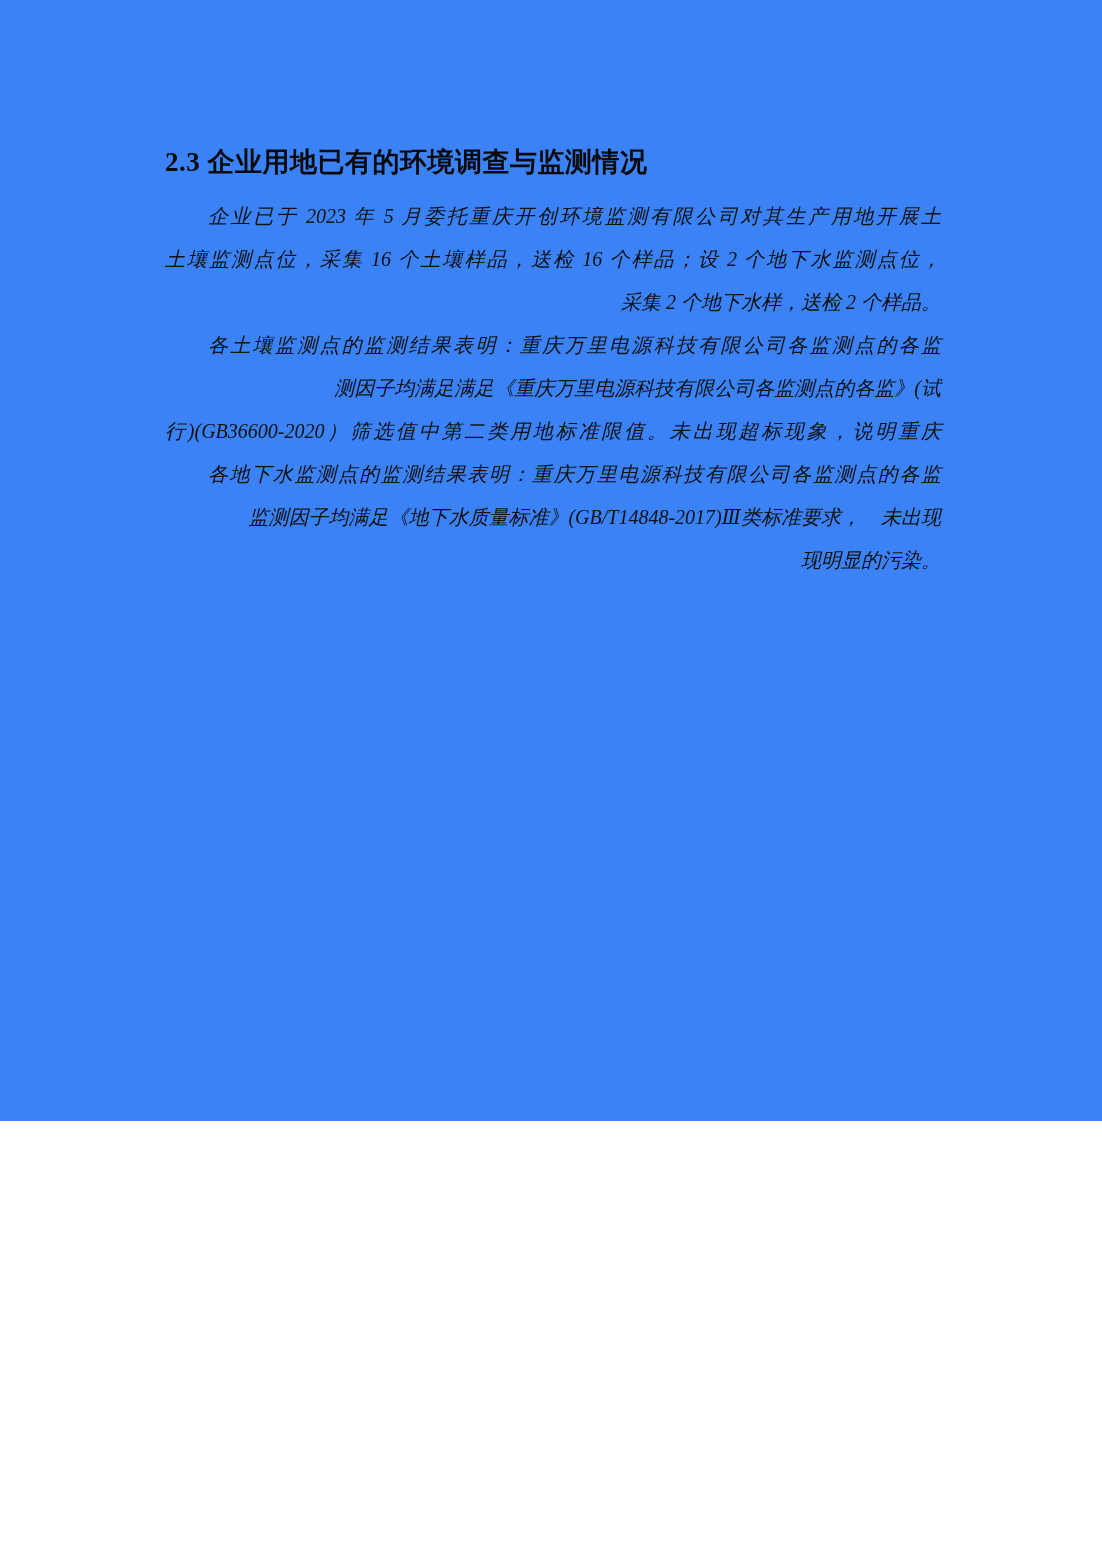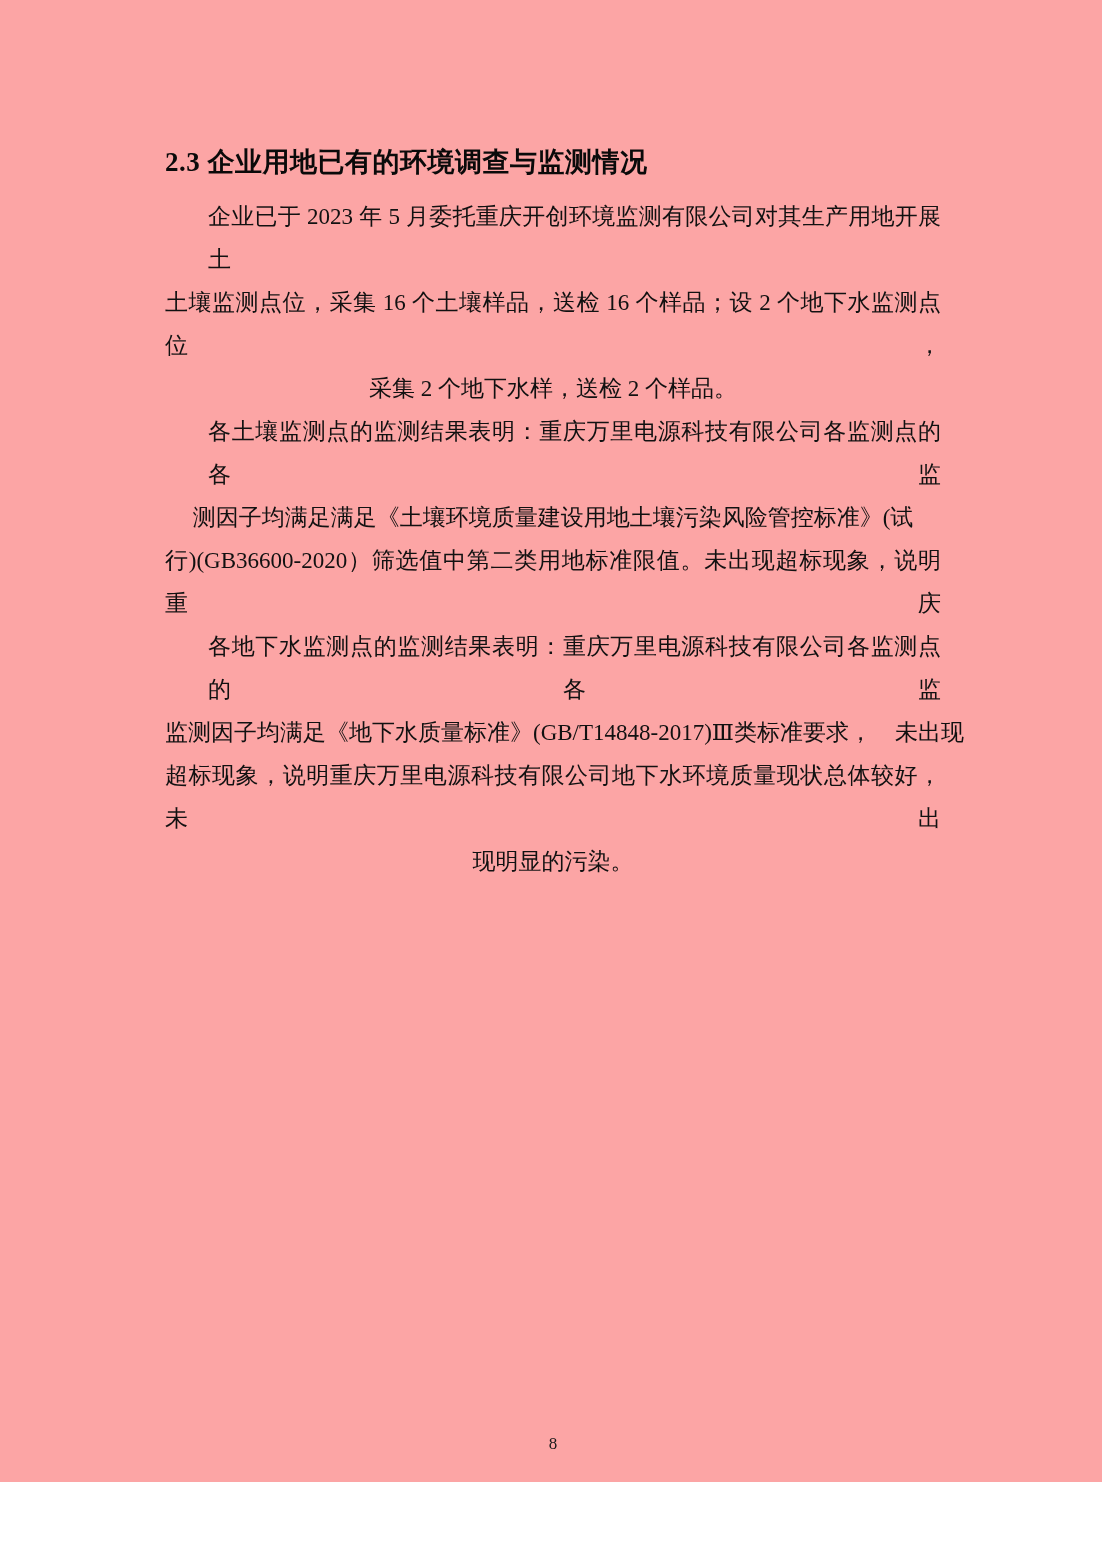--- a/index.html
+++ b/index.html
@@ -3,51 +3,52 @@
 <meta charset="utf-8">
 <style>
   html, body {
     margin: 0;
     padding: 0;
     background: #ffffff;
   }
   .page {
     position: relative;
     width: 1102px;
-    height: 1482px;
-    background: #fca5a5;
+    height: 1121px;
+    background: #3b82f6;
     color: #111111;
     font-family: "Liberation Serif", "DejaVu Serif", serif;
     overflow: hidden;
   }
   .content {
     position: absolute;
     left: 165px;
     top: 145px;
     width: 776px;
   }
   .heading {
     margin: 0;
     font-size: 27px;
     line-height: 34px;
     font-weight: bold;
     color: #0a0a0a;
     letter-spacing: 0.5px;
   }
   .body-text {
     margin-top: 16px;
-    font-size: 23px;
+    font-size: 20px;
     line-height: 43px;
+    font-style: italic;
   }
   .para {
     margin: 0;
   }
   .line {
     white-space: nowrap;
-    text-align: center;
+    text-align: right;
   }
   .line.just {
     white-space: normal;
     text-align: justify;
     text-align-last: justify;
     text-justify: inter-character;
   }
   .line.indent {
     padding-left: 43px; 
   }
@@ -72,28 +73,27 @@
     <div class="body-text">
 
       <div class="para">
         <div class="line just indent">企业已于 2023 年 5 月委托重庆开创环境监测有限公司对其生产用地开展土</div>
         <div class="line just">土壤监测点位，采集 16 个土壤样品，送检 16 个样品；设 2 个地下水监测点位，</div>
         <div class="line">采集 2 个地下水样，送检 2 个样品。</div>
       </div>
 
       <div class="para">
         <div class="line just indent">各土壤监测点的监测结果表明：重庆万里电源科技有限公司各监测点的各监</div>
-        <div class="line">测因子均满足满足《土壤环境质量建设用地土壤污染风险管控标准》(试</div>
+        <div class="line">测因子均满足满足《重庆万里电源科技有限公司各监测点的各监》(试</div>
         <div class="line just">行)(GB36600-2020）筛选值中第二类用地标准限值。未出现超标现象，说明重庆</div>
       </div>
 
       <div class="para">
         <div class="line just indent">各地下水监测点的监测结果表明：重庆万里电源科技有限公司各监测点的各监</div>
         <div class="line">监测因子均满足《地下水质量标准》(GB/T14848-2017)Ⅲ类标准要求，　未出现</div>
-        <div class="line just">超标现象，说明重庆万里电源科技有限公司地下水环境质量现状总体较好，未出</div>
         <div class="line">现明显的污染。</div>
       </div>
 
     </div>
   </div>
 
   <div class="page-number">8</div>
 </div>
 
 </body></html>

